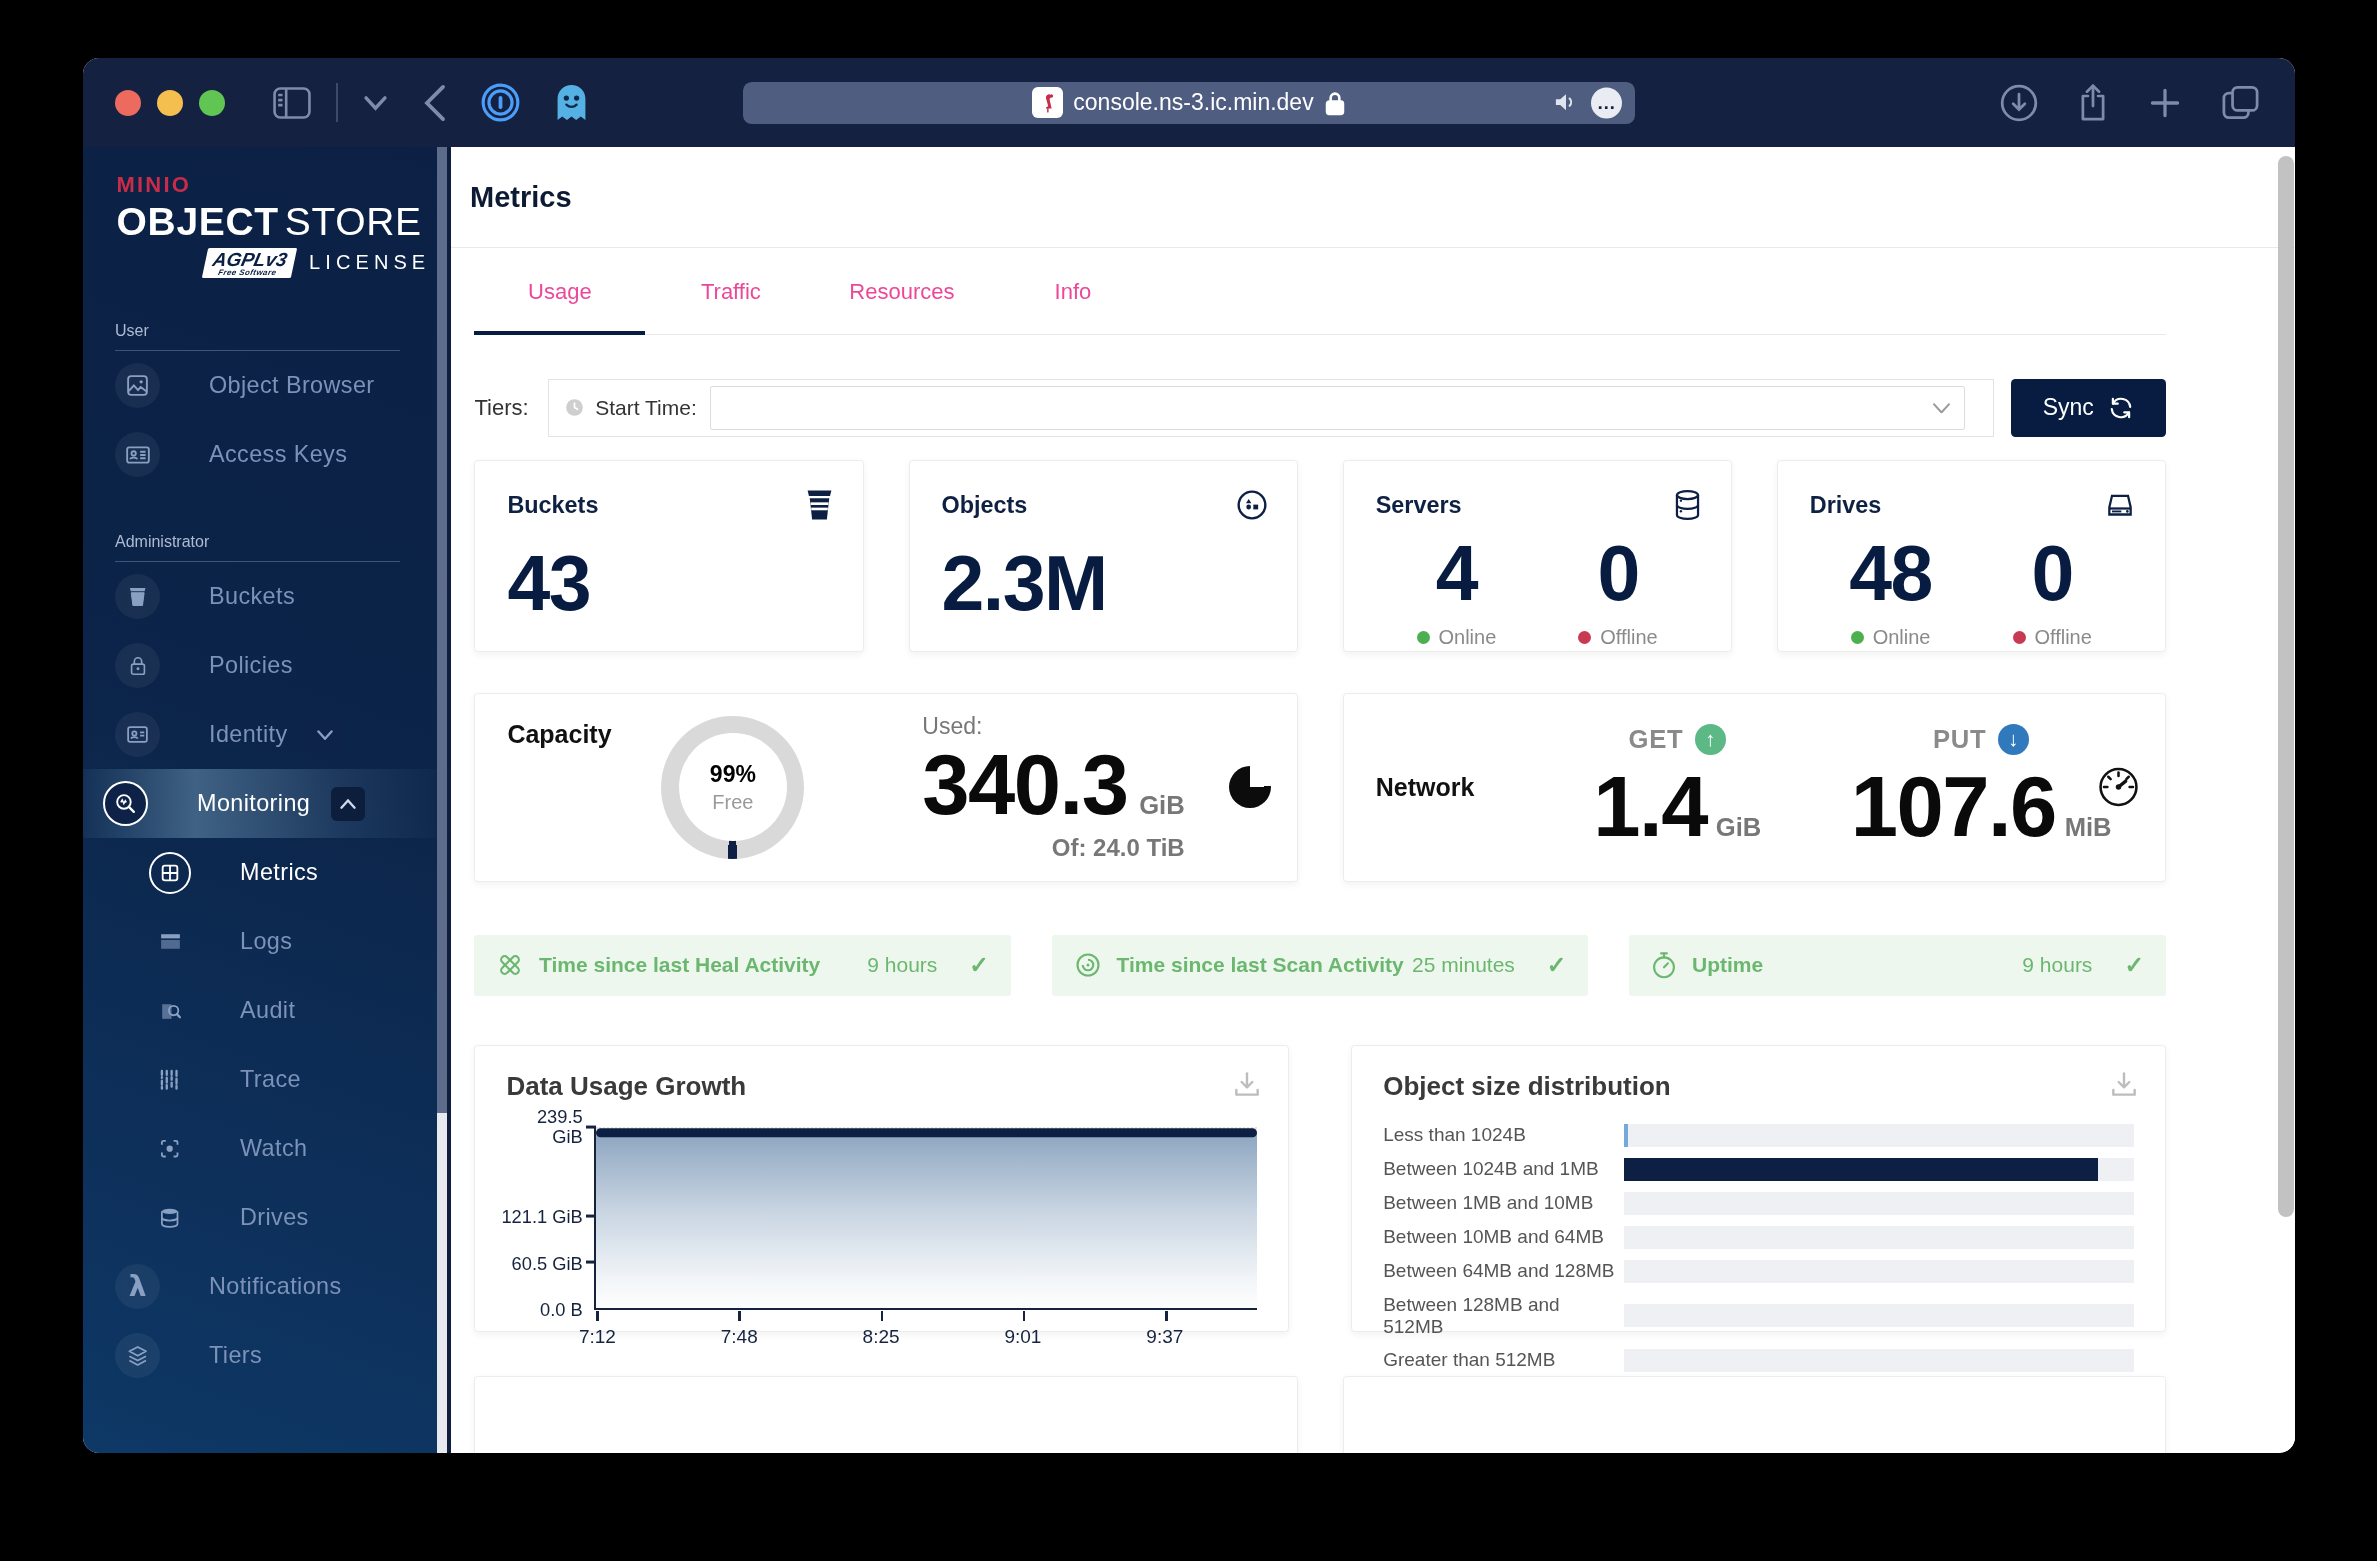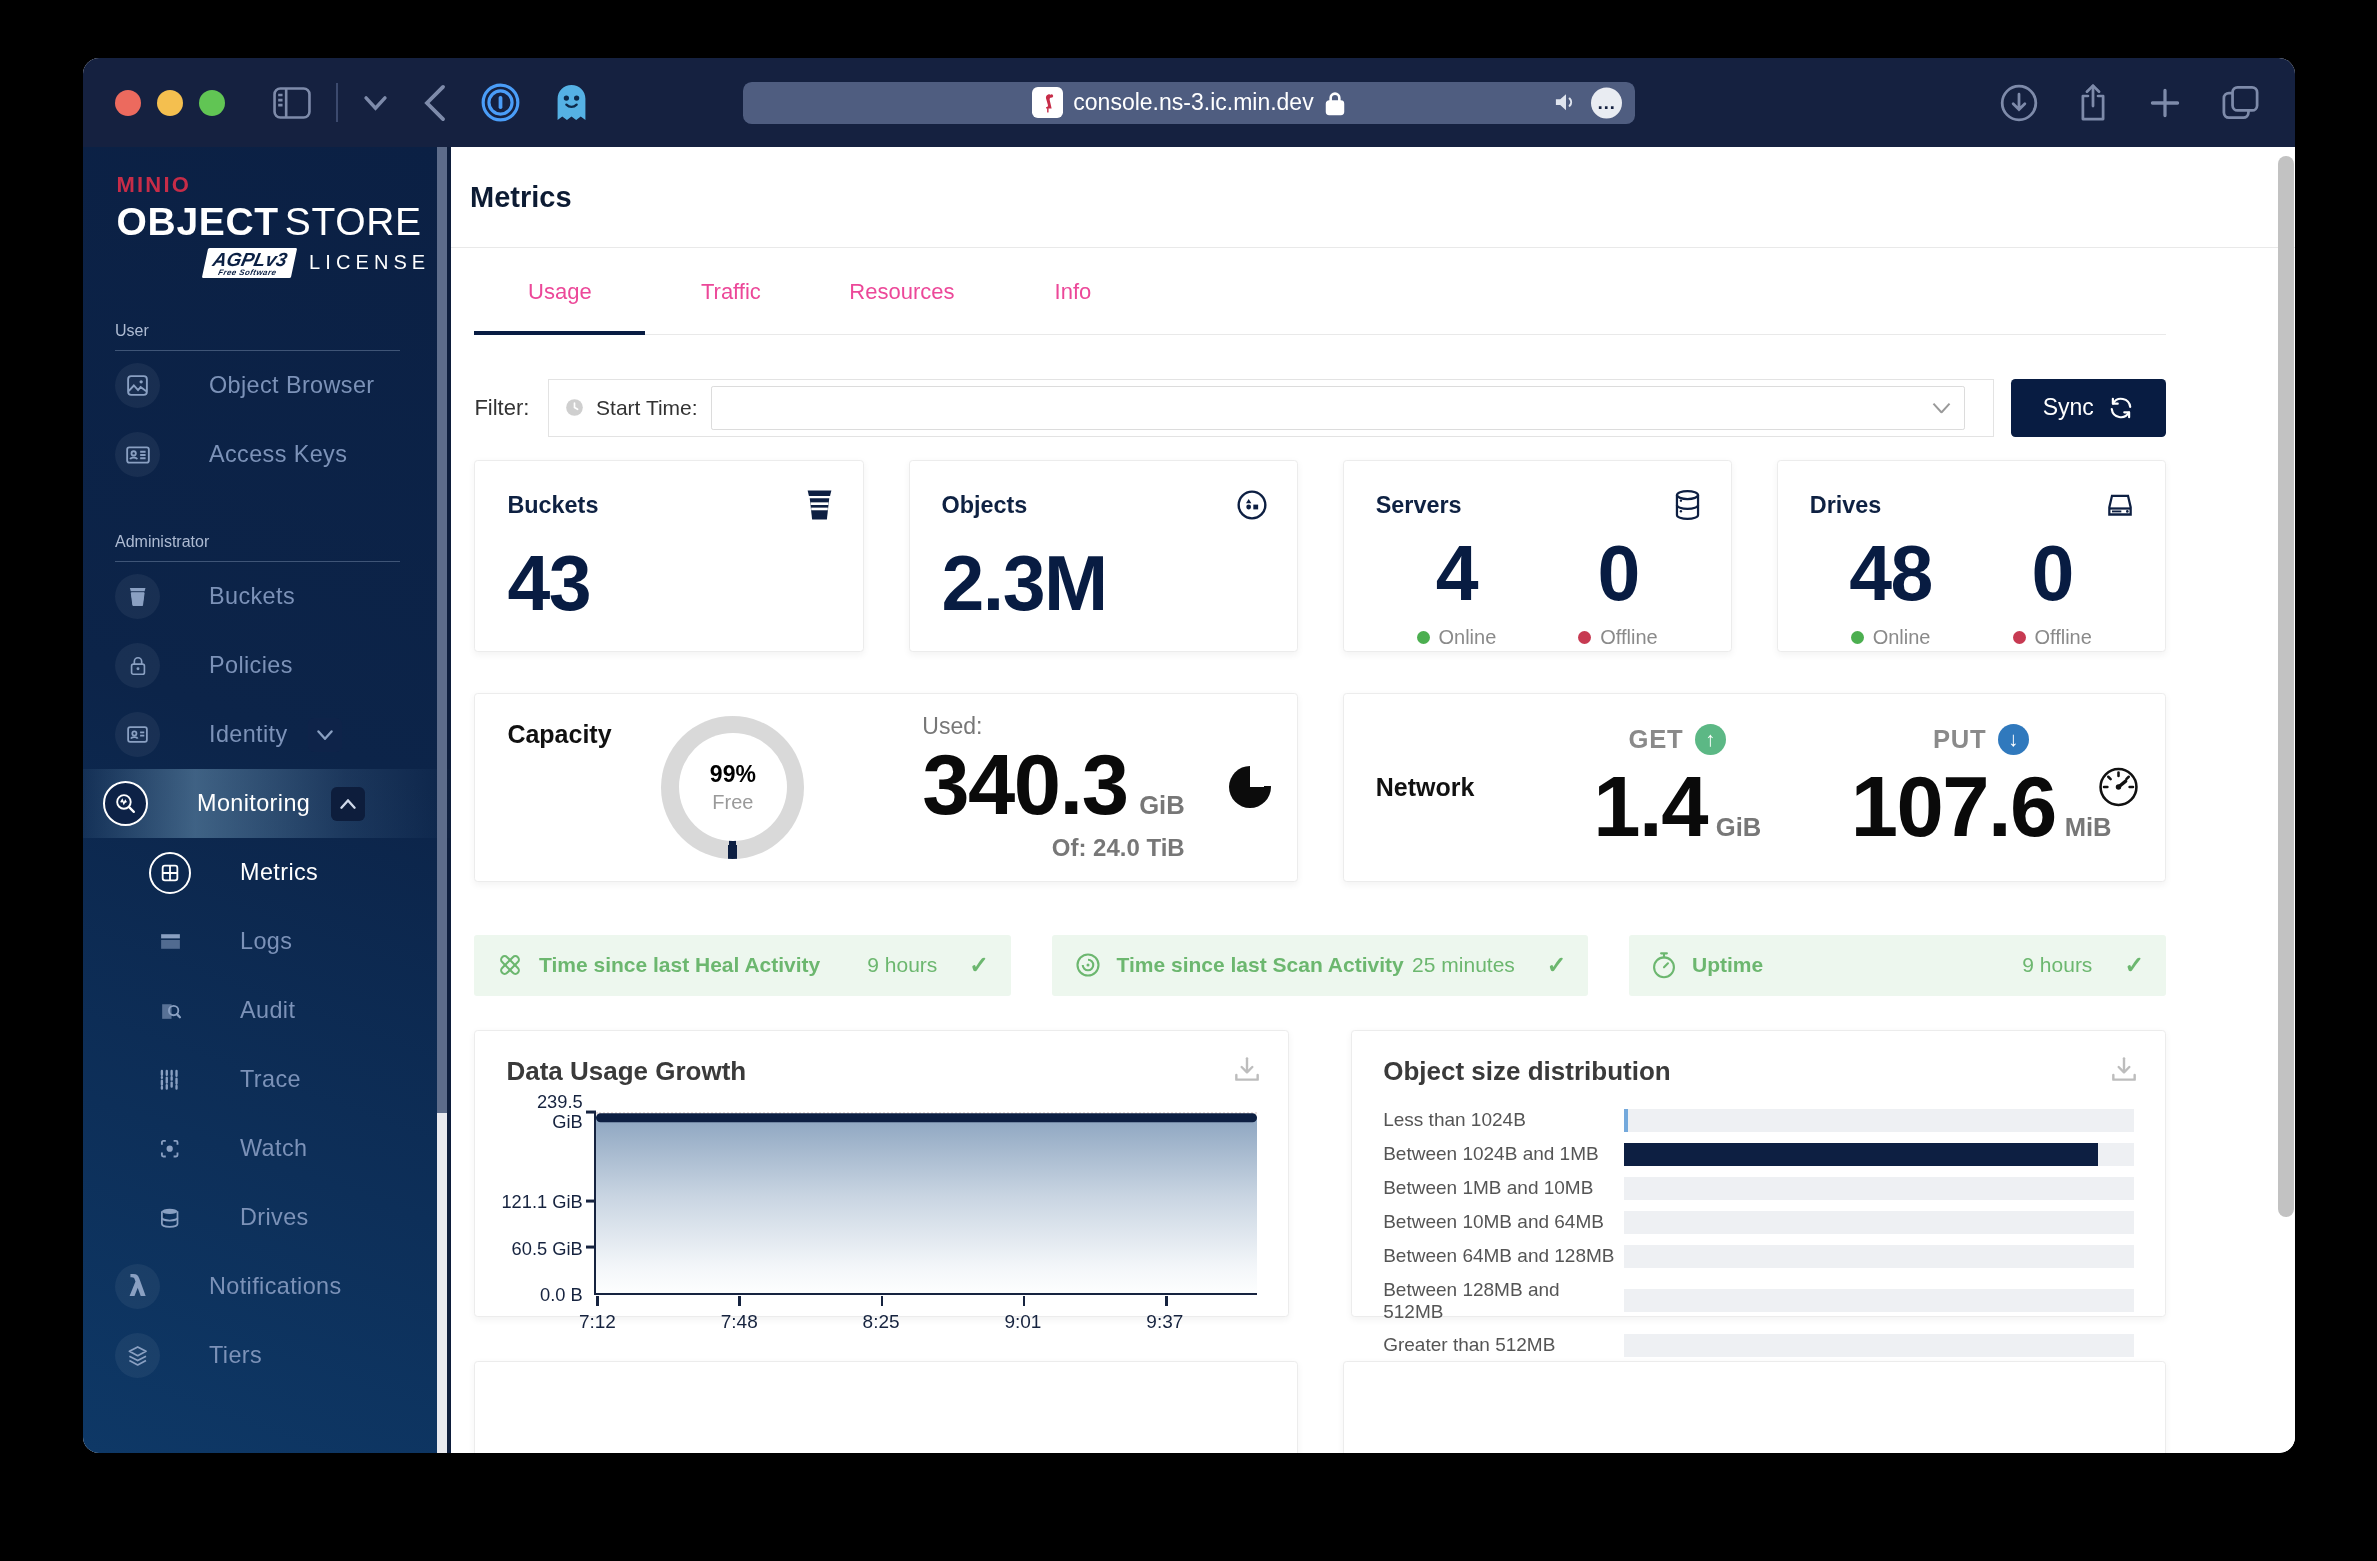--- a/index.html
+++ b/index.html
@@ -132,21 +132,21 @@
   .gauge-ico { position:absolute; right:26px; top:50%; transform:translateY(-50%); color:#111; }
 
   
   .pill-row { display:grid; grid-template-columns:1fr 1fr 1fr; gap:41px; margin-top:53px; }
   .pill { height:61px; background:#edf7ee; border-radius:2.9px; color:#6cb76f; display:flex; align-items:center; padding:0 22px; }
   .pill .p-label { font-size:21px; font-weight:bold; margin-left:14.6px; }
   .pill .p-value { font-size:21px; margin-left:auto; }
   .pill .p-check { font-size:23.4px; font-weight:bold; margin-left:32px; }
 
   
-  .charts-row { display:grid; grid-template-columns:1fr 1fr; gap:62px; margin-top:34px; }
+  .charts-row { display:grid; grid-template-columns:1fr 1fr; gap:62px; margin-top:49px; }
   .chart-card { height:287px; padding:25px 31px; }
   .chart-title { font-size:26px; font-weight:bold; color:#3a3a3a; }
   .dl-ico { position:absolute; top:22px; right:25px; color:#bdbdbd; }
 
   .dug-wrap { display:flex; margin-top:25px; height:183px; }
   .dug-ylabels { width:88px; position:relative; flex:none; }
   .yl { position:absolute; right:11.7px; transform:translateY(-50%); font-size:18.3px; color:#16233f; text-align:right; line-height:1.1; white-space:nowrap; }
   .dug-plot { flex:1; position:relative; border-left:2.9px solid #16233f; border-bottom:2.9px solid #16233f; }
   .gridline { position:absolute; left:0; right:0; border-top:2.9px dotted #e7dcdc; }
   .ytickmark { position:absolute; left:-10.2px; width:10.2px; height:2.9px; background:#16233f; transform:translateY(-50%); }
@@ -458,21 +458,21 @@
       <div class="content">
 
         <div class="tabs">
           <div class="tab active">Usage</div>
           <div class="tab">Traffic</div>
           <div class="tab">Resources</div>
           <div class="tab">Info</div>
         </div>
 
         <div class="filter-row">
-          <span class="filter-label">Filter:</span>
+          <span class="filter-label">Tiers:</span>
           <div class="filter-box">
             <div class="filter-half">
               <span>
                 <svg width="19" height="19" viewBox="0 0 16 16">
                     <circle cx="8" cy="8" r="7" fill="#cfcfcf"></circle>
                     <path d="M8 4.2V8l2.6 1.5" stroke="#fff" stroke-width="1.4" fill="none" stroke-linecap="round"></path>
                   </svg>
               </span>
               <span class="filter-field-label">Start Time:</span>
               <div class="select">

